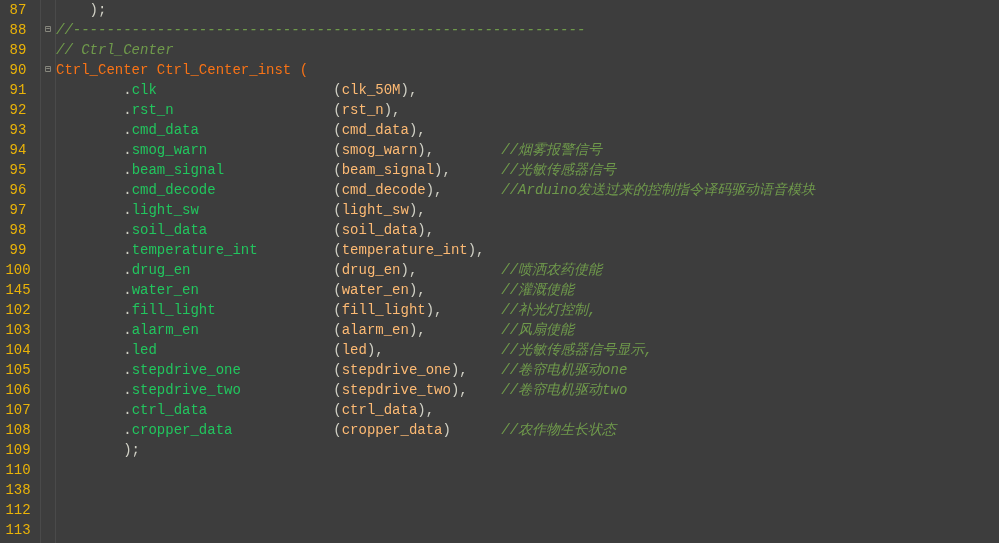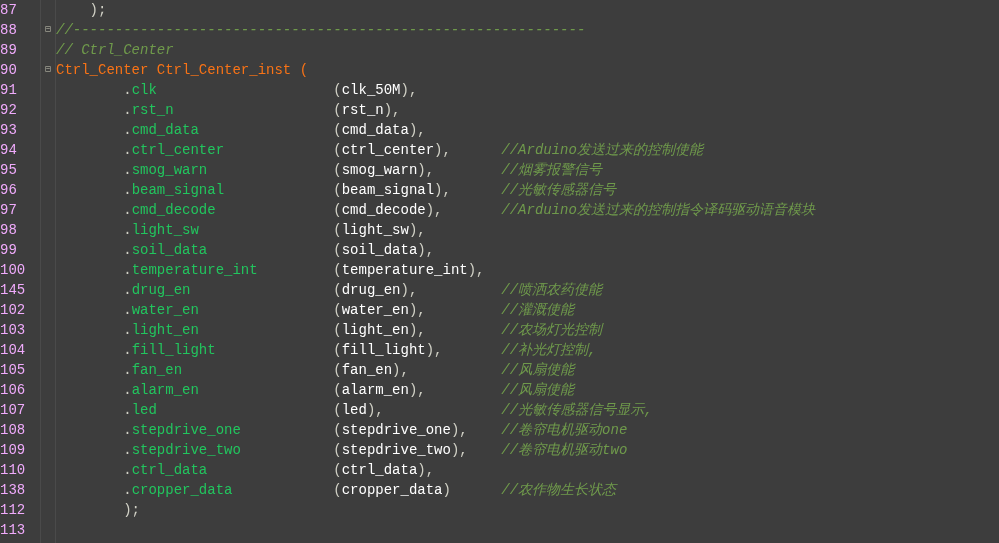--- a/index.html
+++ b/index.html
@@ -1,29 +1,29 @@
 <!DOCTYPE html>
 <html><head>
 <meta charset="utf-8">
 <style>
   html,body{margin:0;padding:0;width:999px;height:543px;overflow:hidden;
     background:#3d3d3d;font-family:Consolas,"Courier New",monospace;
     font-size:14px;line-height:20px}
   .editor{display:flex;height:100%}
-  .gutter{width:40px;background:#3d3d3d;color:#f0abfc;text-align:left;
+  .gutter{width:40px;background:#3d3d3d;color:#eab308;text-align:center;
     padding-right:0;user-select:none;border-right:1px solid #4a4a4a}
   .gutter div{padding-right:4px;height:20px}
   .fold{width:14px;background:#3d3d3d;border-right:1px solid #4a4a4a}
   .fold div{height:20px;color:#9e9e92;font-size:10px;text-align:center;
     line-height:20px}
   .code{flex:1;background:#3d3d3d;position:relative}
   .line{height:20px;white-space:pre;color:#d0d0c5}
   .ident{color:#f97316}
   .port{color:#22c55e}
-  .sig{color:#ffffff}
+  .sig{color:#fdba74}
   .cmt{color:#6f9a4b;font-style:italic}
   .punct{color:#d0d0c5}
 </style>
 </head>
 <body>
 
 <div class="editor">
   <div class="gutter" id="gutter">
       <div>87</div>
       <div>88</div>
@@ -83,32 +83,29 @@
       <div></div>
     </div>
   <div class="code" id="code">
       <div class="line"><span class="punct">    );</span></div>
       <div class="line"><span class="cmt">//-------------------------------------------------------------</span></div>
       <div class="line"><span class="cmt">// Ctrl_Center</span></div>
       <div class="line"><span class="ident">Ctrl_Center Ctrl_Center_inst (</span></div>
       <div class="line"><span class="punct">        .</span><span class="port">clk</span><span class="punct">                     (</span><span class="sig">clk_50M</span><span class="punct">),</span></div>
       <div class="line"><span class="punct">        .</span><span class="port">rst_n</span><span class="punct">                   (</span><span class="sig">rst_n</span><span class="punct">),</span></div>
       <div class="line"><span class="punct">        .</span><span class="port">cmd_data</span><span class="punct">                (</span><span class="sig">cmd_data</span><span class="punct">),</span></div>
-      <div class="line"><span class="punct">        .</span><span class="port">ctrl_center</span><span class="punct">             (</span><span class="sig">ctrl_center</span><span class="punct">),      </span><span class="cmt">//Arduino发送过来的控制使能</span></div>
       <div class="line"><span class="punct">        .</span><span class="port">smog_warn</span><span class="punct">               (</span><span class="sig">smog_warn</span><span class="punct">),        </span><span class="cmt">//烟雾报警信号</span></div>
       <div class="line"><span class="punct">        .</span><span class="port">beam_signal</span><span class="punct">             (</span><span class="sig">beam_signal</span><span class="punct">),      </span><span class="cmt">//光敏传感器信号</span></div>
       <div class="line"><span class="punct">        .</span><span class="port">cmd_decode</span><span class="punct">              (</span><span class="sig">cmd_decode</span><span class="punct">),       </span><span class="cmt">//Arduino发送过来的控制指令译码驱动语音模块</span></div>
       <div class="line"><span class="punct">        .</span><span class="port">light_sw</span><span class="punct">                (</span><span class="sig">light_sw</span><span class="punct">),</span></div>
       <div class="line"><span class="punct">        .</span><span class="port">soil_data</span><span class="punct">               (</span><span class="sig">soil_data</span><span class="punct">),</span></div>
       <div class="line"><span class="punct">        .</span><span class="port">temperature_int</span><span class="punct">         (</span><span class="sig">temperature_int</span><span class="punct">),</span></div>
       <div class="line"><span class="punct">        .</span><span class="port">drug_en</span><span class="punct">                 (</span><span class="sig">drug_en</span><span class="punct">),          </span><span class="cmt">//喷洒农药使能</span></div>
       <div class="line"><span class="punct">        .</span><span class="port">water_en</span><span class="punct">                (</span><span class="sig">water_en</span><span class="punct">),         </span><span class="cmt">//灌溉使能</span></div>
-      <div class="line"><span class="punct">        .</span><span class="port">light_en</span><span class="punct">                (</span><span class="sig">light_en</span><span class="punct">),         </span><span class="cmt">//农场灯光控制</span></div>
       <div class="line"><span class="punct">        .</span><span class="port">fill_light</span><span class="punct">              (</span><span class="sig">fill_light</span><span class="punct">),       </span><span class="cmt">//补光灯控制,</span></div>
-      <div class="line"><span class="punct">        .</span><span class="port">fan_en</span><span class="punct">                  (</span><span class="sig">fan_en</span><span class="punct">),           </span><span class="cmt">//风扇使能</span></div>
       <div class="line"><span class="punct">        .</span><span class="port">alarm_en</span><span class="punct">                (</span><span class="sig">alarm_en</span><span class="punct">),         </span><span class="cmt">//风扇使能</span></div>
       <div class="line"><span class="punct">        .</span><span class="port">led</span><span class="punct">                     (</span><span class="sig">led</span><span class="punct">),              </span><span class="cmt">//光敏传感器信号显示,</span></div>
       <div class="line"><span class="punct">        .</span><span class="port">stepdrive_one</span><span class="punct">           (</span><span class="sig">stepdrive_one</span><span class="punct">),    </span><span class="cmt">//卷帘电机驱动one</span></div>
       <div class="line"><span class="punct">        .</span><span class="port">stepdrive_two</span><span class="punct">           (</span><span class="sig">stepdrive_two</span><span class="punct">),    </span><span class="cmt">//卷帘电机驱动two</span></div>
       <div class="line"><span class="punct">        .</span><span class="port">ctrl_data</span><span class="punct">               (</span><span class="sig">ctrl_data</span><span class="punct">),</span></div>
       <div class="line"><span class="punct">        .</span><span class="port">cropper_data</span><span class="punct">            (</span><span class="sig">cropper_data</span><span class="punct">)      </span><span class="cmt">//农作物生长状态</span></div>
       <div class="line"><span class="punct">        );</span></div>
     </div>
 </div>
 

